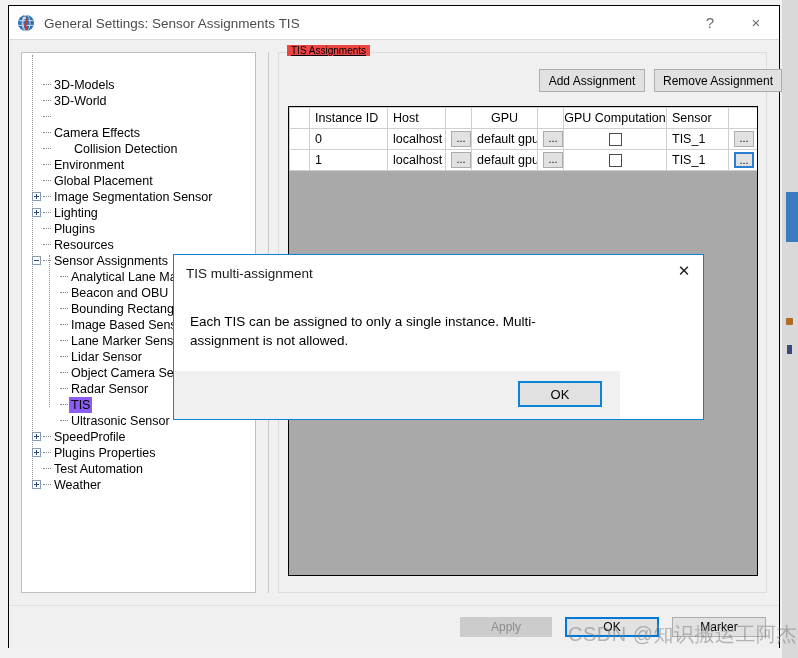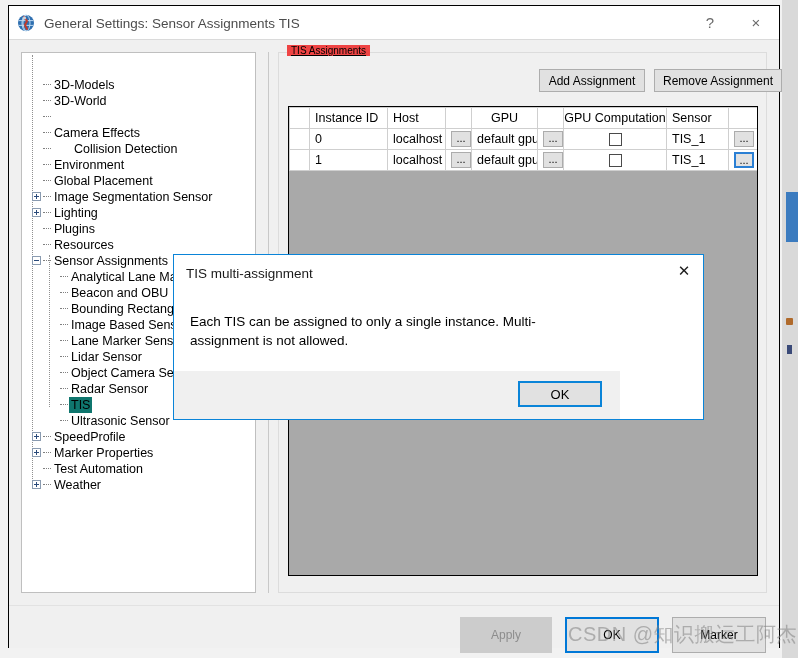--- a/index.html
+++ b/index.html
@@ -149,21 +149,21 @@
     top: 7px;
     width: 8px; height: 1px;
     border-top: 1px dotted #808080;
   }
   .tnode .lbl {
     position: absolute;
     top: 0;
     padding: 0 2px;
   }
   .tnode .lbl.sel {
-    background: #0f766e;
+    background: #8b5cf6;
   }
   
   .vline {
     position: absolute;
     border-left: 1px dotted #909090;
   }
 
   
   #splitter {
     position: absolute;
@@ -268,21 +268,21 @@
   #footer {
     position: absolute;
     left: 0; top: 599px;
     width: 770px; height: 42px;
     background: #f0f0f0;
     border-top: 1px solid #e2e2e2;
   }
   .fbtn {
     position: absolute;
     top: 11px;
-    height: 36px;
+    height: 20px;
     font-size: 12px;
     display: flex;
     align-items: center;
     justify-content: center;
     box-sizing: border-box;
   }
   #btn-apply {
     left: 451px; width: 92px;
     background: #cccccc;
     border: 1px solid #cccccc;
@@ -490,21 +490,21 @@
             <span class="lbl" style="left: 43px;">Ultrasonic Sensor</span>
           </div>
           <div class="tnode">
             <span class="toggler plus" style="left: 6px;"></span>
             <span class="dash" style="left: 17px;"></span>
             <span class="lbl" style="left: 26px;">SpeedProfile</span>
           </div>
           <div class="tnode">
             <span class="toggler plus" style="left: 6px;"></span>
             <span class="dash" style="left: 17px;"></span>
-            <span class="lbl" style="left: 26px;">Marker Properties</span>
+            <span class="lbl" style="left: 26px;">Plugins Properties</span>
           </div>
           <div class="tnode">
             <span class="dash" style="left: 17px;"></span>
             <span class="lbl" style="left: 26px;">Test Automation</span>
           </div>
           <div class="tnode">
             <span class="toggler plus" style="left: 6px;"></span>
             <span class="dash" style="left: 17px;"></span>
             <span class="lbl" style="left: 26px;">Weather</span>
           </div>

